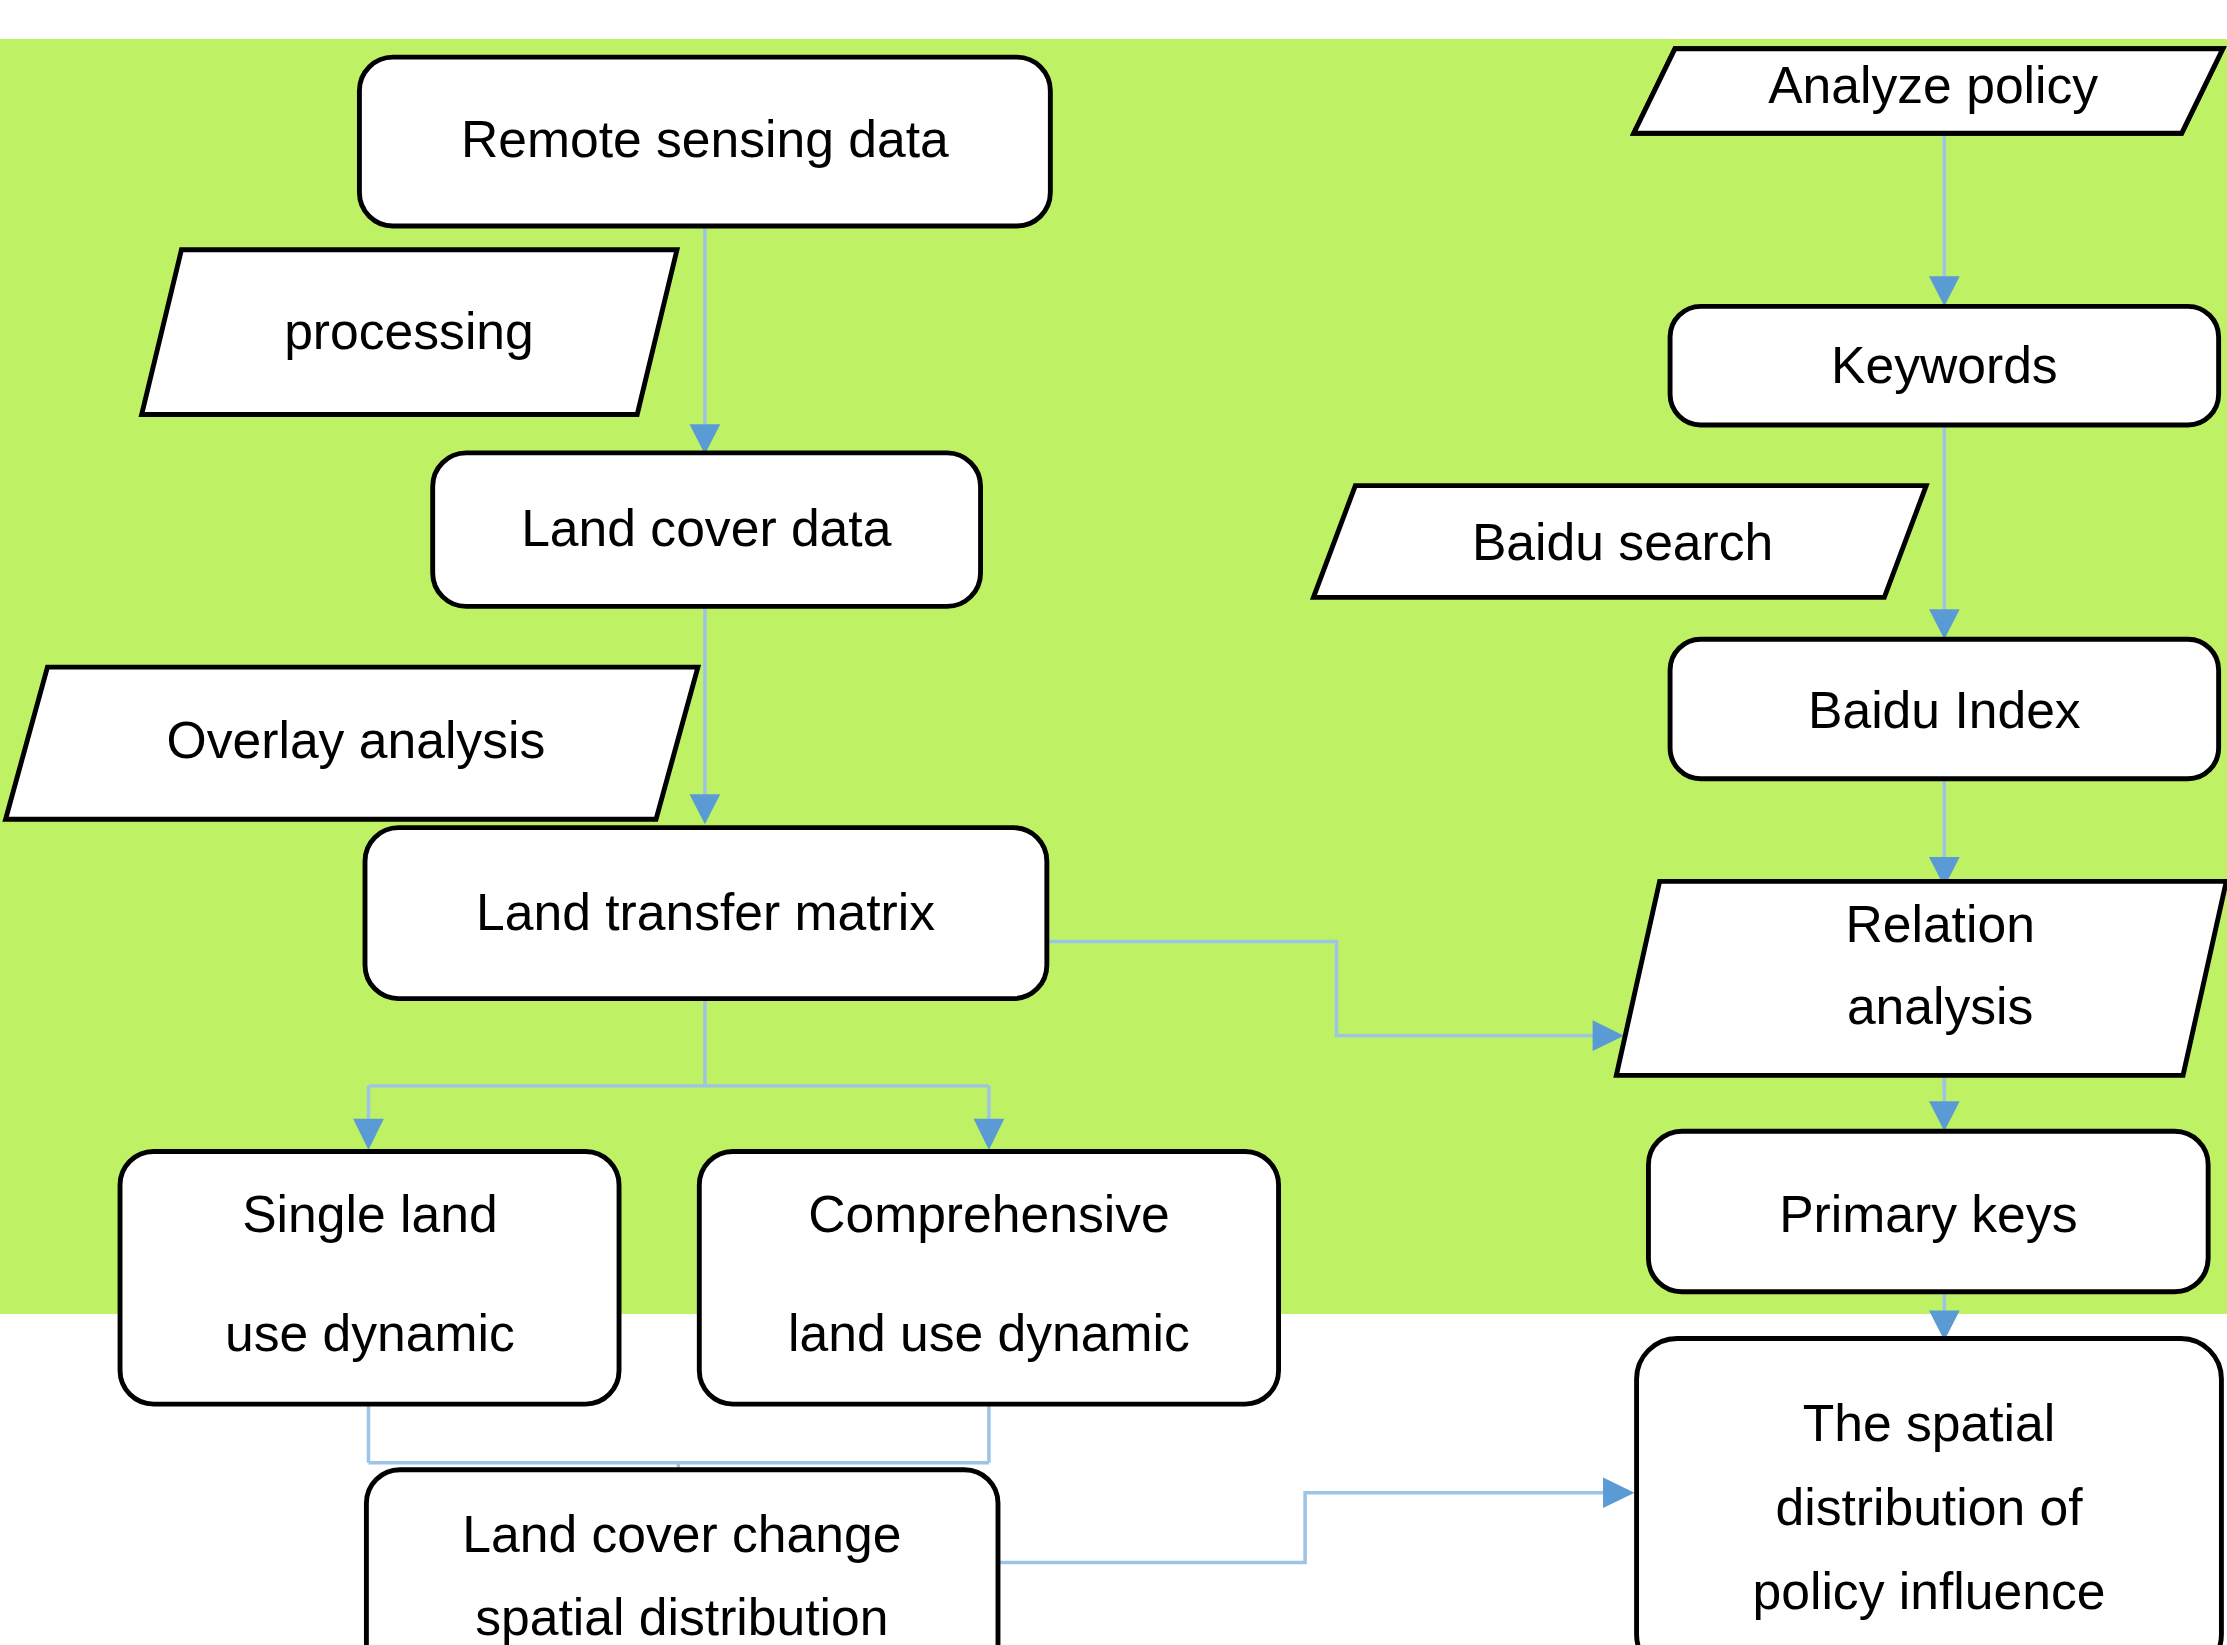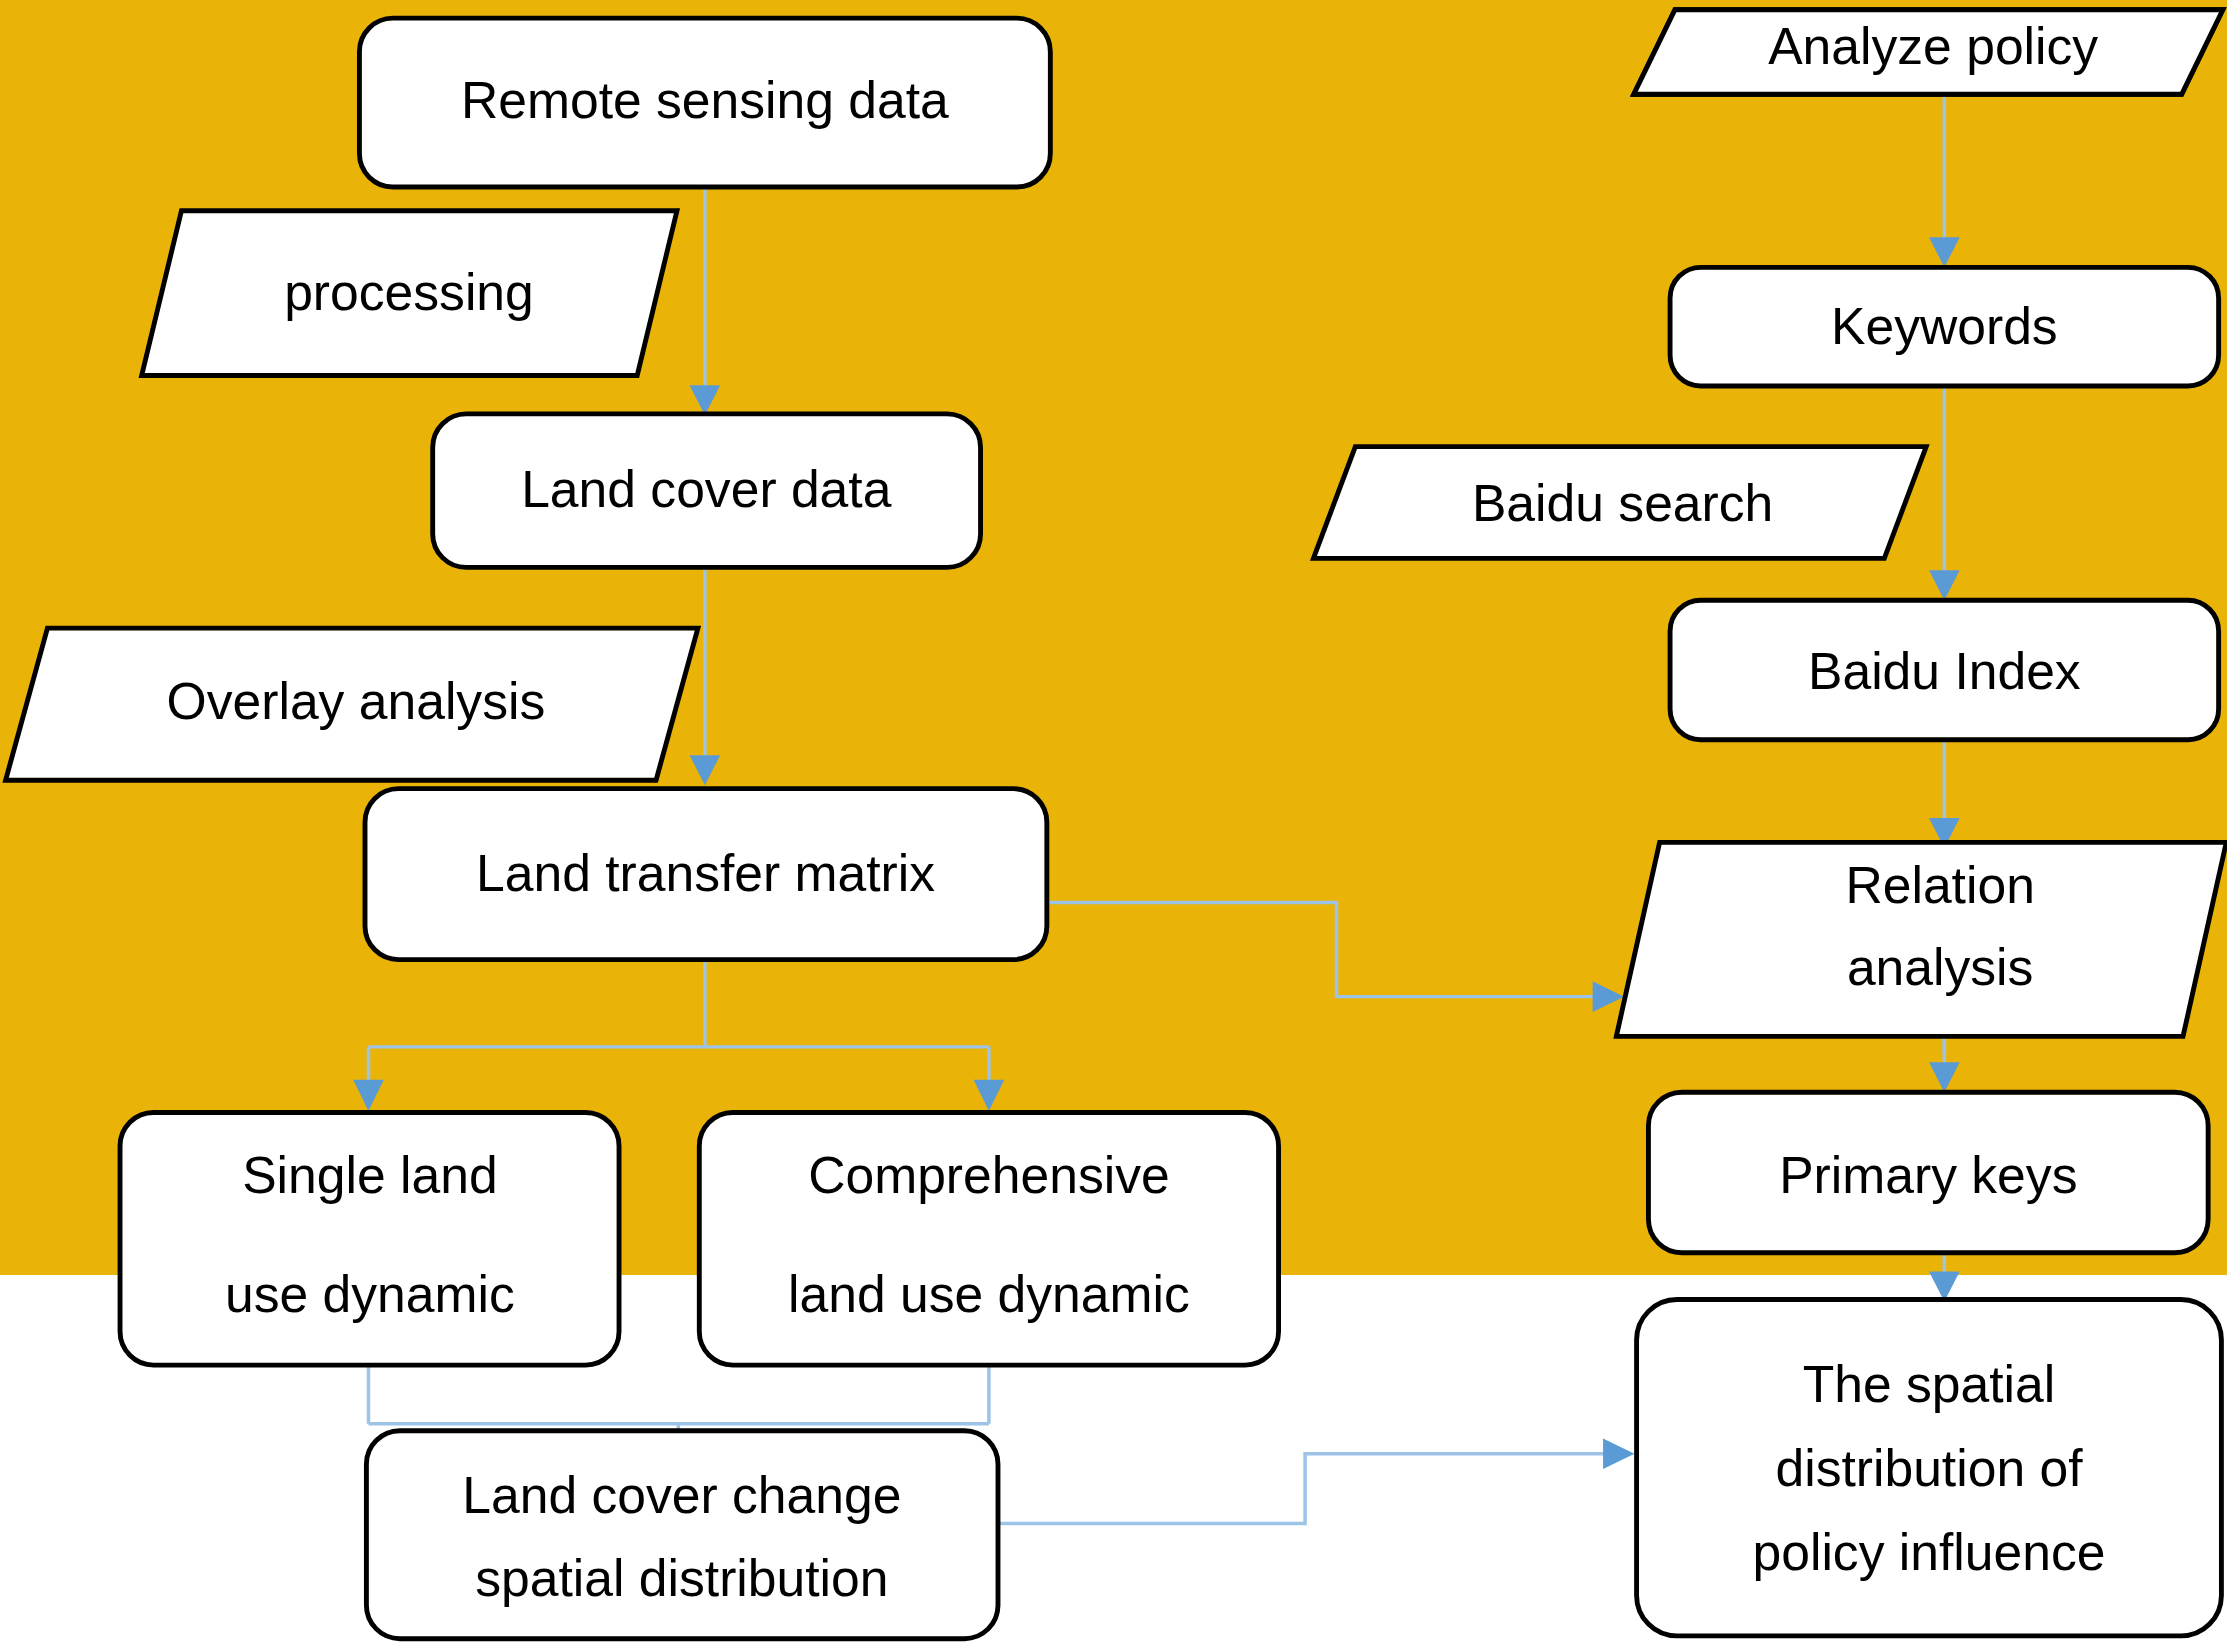--- a/index.html
+++ b/index.html
@@ -10,21 +10,22 @@
   body {
     width: 2227px;
     height: 1645px;
     font-family: "Liberation Sans", sans-serif;
     overflow: hidden;
   }
   #flowchart-root {
     position: relative;
     width: 2227px;
     height: 1275px;
-    background: #eab308;
+    background: #bef264;
+    margin-top: 39px;
   }
   svg.diagram {
     display: block;
     width: 2227px;
     height: 1645px;
   }
   .node-shape {
     fill: #ffffff;
     stroke: #000000;
     stroke-width: 7;

